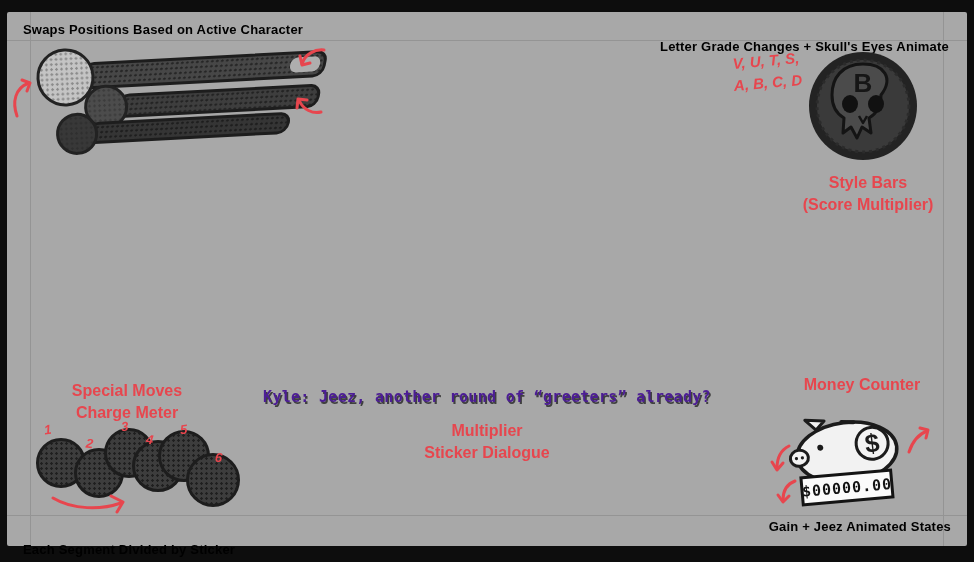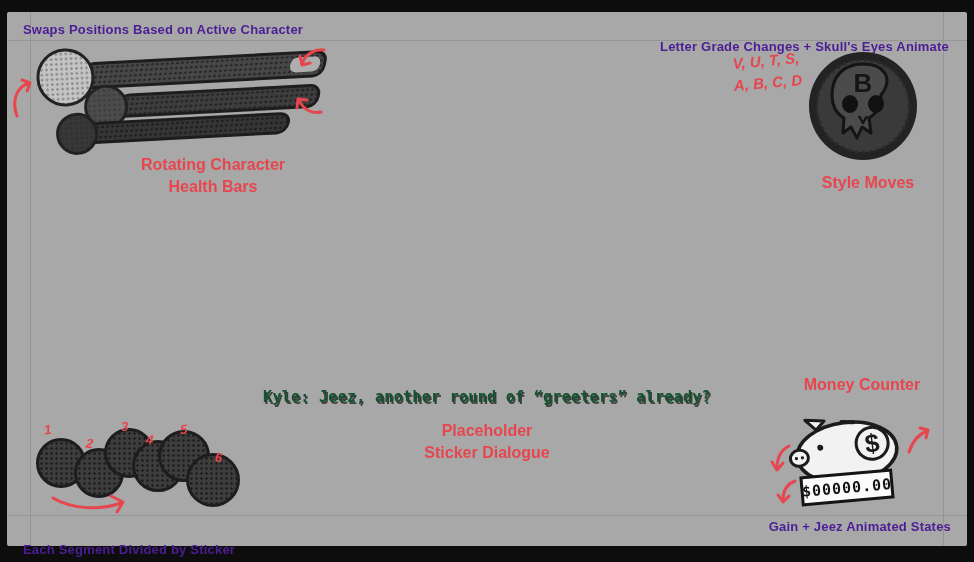--- a/index.html
+++ b/index.html
@@ -4,21 +4,21 @@
 <style>
   html,body{margin:0;padding:0;background:#000;}
   body{font-family:"Liberation Sans", sans-serif;}
   .stage{position:relative;width:974px;height:562px;background:#0d0d0d;overflow:hidden;}
   .screen{position:absolute;left:7px;top:12px;width:960px;height:534px;background:#a8a8a8;border-radius:2px;}
   
   .hline,.vline{position:absolute;background:#949494;}
   .hline{left:0;right:0;height:1px;}
   .vline{top:0;bottom:0;width:1px;}
   
-  .anno{position:absolute;color:#4c1d95;font-weight:bold;font-size:13px;letter-spacing:.2px;white-space:nowrap;}
+  .anno{position:absolute;color:#000000;font-weight:bold;font-size:13px;letter-spacing:.2px;white-space:nowrap;}
   .red-label{position:absolute;color:#e7464e;font-weight:bold;font-size:16px;text-align:center;line-height:22px;}
   
   .tone{background-color:#3d3d3d;background-image:radial-gradient(rgba(12,12,12,.6) 1px, rgba(0,0,0,0) 1.5px);background-size:5px 5px;}
   
   .hp-cluster{position:absolute;left:10px;top:28px;width:320px;height:132px;}
   .hp-row{position:absolute;}
   .hp-portrait{position:absolute;left:0;top:0;border:3px solid #222;border-radius:50%;z-index:2;
     background-image:radial-gradient(rgba(30,30,30,.35) 1px, rgba(0,0,0,0) 1.5px);background-size:5px 5px;}
   .hp-bar{position:absolute;border:3px solid #1d1d1d;border-radius:11px;z-index:1;transform:skewX(-14deg);
     background-image:radial-gradient(rgba(10,10,10,.55) 1px, rgba(0,0,0,0) 1.5px);background-size:5px 5px;}
@@ -27,21 +27,21 @@
   .sk-arrow{position:absolute;overflow:visible;}
   .astk{stroke:#e7464e;stroke-width:3;fill:none;stroke-linecap:round;stroke-linejoin:round;}
   
   .grades{position:absolute;left:710px;top:38px;width:100px;color:#e7464e;font-weight:bold;font-style:italic;
     font-size:15px;line-height:22px;text-align:center;transform:rotate(-5deg);}
   .skull-wrap{position:absolute;left:800px;top:36px;width:112px;height:116px;}
   
   .seg{position:absolute;border:3px solid #1d1d1d;border-radius:50%;}
   .seg-num{position:absolute;color:#e7464e;font-weight:bold;font-style:italic;font-size:13px;}
   
-  .subtitle{position:absolute;left:0;right:0;top:376px;text-align:center;color:#14532d;
+  .subtitle{position:absolute;left:0;right:0;top:376px;text-align:center;color:#4c1d95;
     font-family:"DejaVu Sans Mono", monospace;font-size:15px;font-weight:bold;letter-spacing:.3px;
     text-shadow:1.5px 1.5px 0 rgba(45,45,45,.85);}
   
   .pig-wrap{position:absolute;left:779px;top:398px;width:130px;height:100px;}
 </style>
 </head>
 <body>
 
 <div class="stage">
   <div class="screen">
@@ -79,47 +79,48 @@
     </svg>
     <svg class="sk-arrow" style="left:290px;top:34px;width:30px;height:30px" viewBox="0 0 30 30">
       <path class="astk" d="M27 4 C18 3 8 8 5 18"></path>
         <path class="astk" d="M3 10 L5 19 L13 17"></path>
     </svg>
     <svg class="sk-arrow" style="left:286px;top:78px;width:30px;height:26px" viewBox="0 0 30 26">
       <path class="astk" d="M28 22 C20 24 10 20 6 10"></path>
         <path class="astk" d="M4 18 L5 9 L14 10"></path>
     </svg>
 
-    <div class="red-label" style="left:46px;top:142px;width:320px">
-      <div>Rotating Character</div>
-      <div>Health Bars</div>
-    </div>
 
     <div class="grades">
       <div>V, U, T, S,</div>
       <div>A, B, C, D</div>
     </div>
 
     <div class="skull-wrap">
       <svg width="112" height="116" viewBox="0 0 112 116">
         <circle cx="56" cy="58" r="54" fill="#232323"></circle>
         <circle cx="56" cy="58" r="46" fill="#3a3a3a"></circle>
         <circle cx="56" cy="58" r="46" fill="none" stroke="#2b2b2b" stroke-width="3" stroke-dasharray="3 4"></circle>
         <path d="M56 16 C35 16 25 30 25 47 c0 12 5 19 12 23 l-1 15 8 -6 6 11 5 -11 9 6 -2 -15 c7 -4 12 -11 12 -23 C87 30 77 16 56 16 Z" fill="#4b4b4b" stroke="#141414" stroke-width="3" stroke-linejoin="round"></path>
         <ellipse cx="43" cy="56" rx="8" ry="9" fill="#111"></ellipse>
         <ellipse cx="69" cy="56" rx="8" ry="9" fill="#111"></ellipse>
         <path d="M52 68 l4 7 4 -7" fill="none" stroke="#141414" stroke-width="2.5" stroke-linejoin="round"></path>
         <text x="56" y="44" text-anchor="middle" font-size="26" font-weight="bold" fill="#161616" font-family="Liberation Sans, sans-serif">B</text>
       </svg>
     </div>
 
     <div class="red-label" style="left:756px;top:160px;width:210px">
-      <div>Style Moves</div>
+      <div>Style Bars</div>
+      <div>(Score Multiplier)</div>
     </div>
 
+    <div class="red-label" style="left:10px;top:368px;width:220px">
+      <div>Special Moves</div>
+      <div>Charge Meter</div>
+    </div>
 
     <div class="seg tone" style="left:29px;top:426px;width:44px;height:44px"></div>
     <div class="seg tone" style="left:67px;top:436px;width:44px;height:44px"></div>
     <div class="seg tone" style="left:97px;top:416px;width:44px;height:44px"></div>
     <div class="seg tone" style="left:125px;top:428px;width:46px;height:46px"></div>
     <div class="seg tone" style="left:151px;top:418px;width:46px;height:46px"></div>
     <div class="seg tone" style="left:179px;top:441px;width:48px;height:48px"></div>
 
     <span class="seg-num" style="left:37px;top:410px;transform:rotate(-8deg)">1</span>
     <span class="seg-num" style="left:79px;top:424px;transform:rotate(6deg)">2</span>
@@ -128,21 +129,21 @@
     <span class="seg-num" style="left:173px;top:410px;transform:rotate(-6deg)">5</span>
     <span class="seg-num" style="left:208px;top:438px;transform:rotate(7deg)">6</span>
 
     <svg class="sk-arrow" style="left:42px;top:478px;width:80px;height:24px" viewBox="0 0 80 24">
       <path class="astk" d="M4 8 C24 20 52 20 72 13"></path>
         <path class="astk" d="M62 6 L74 12 L68 22"></path>
     </svg>
 
     <div class="subtitle">Kyle: Jeez, another round of “greeters” already?</div>
     <div class="red-label" style="left:0;right:0;top:408px">
-      <div>Placeholder</div>
+      <div>Multiplier</div>
       <div>Sticker Dialogue</div>
     </div>
 
     <div class="red-label" style="left:745px;top:362px;width:220px">Money Counter</div>
 
     <div class="pig-wrap">
       <svg width="130" height="100" viewBox="0 0 130 100">
         <g transform="rotate(-7 65 50)">
           <ellipse cx="62" cy="42" rx="50" ry="30" fill="#f2f2f2" stroke="#1b1b1b" stroke-width="3.5"></ellipse>
           <path d="M34 16 L24 5 L43 8 Z" fill="#f2f2f2" stroke="#1b1b1b" stroke-width="3" stroke-linejoin="round"></path>

